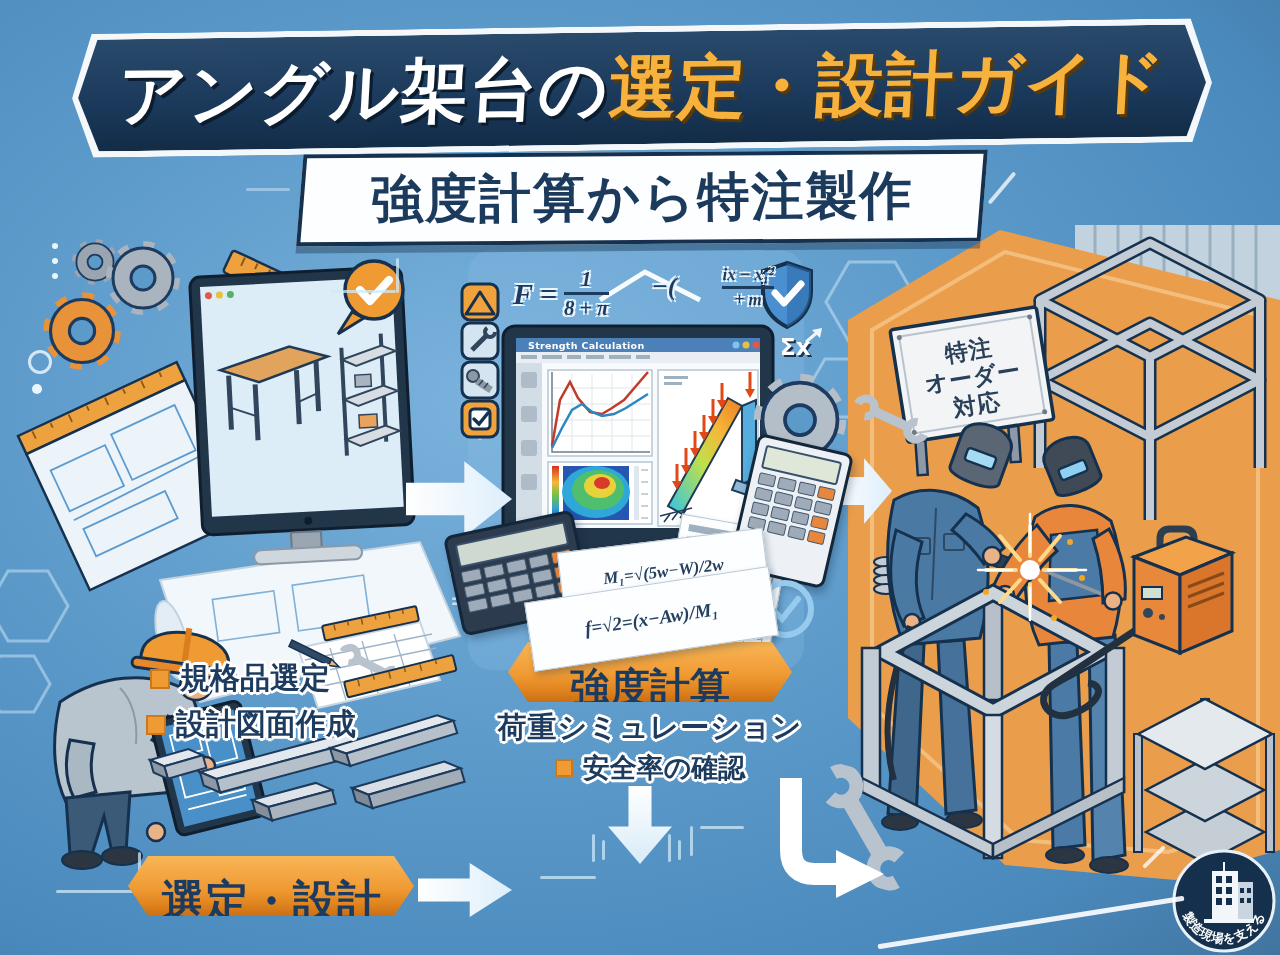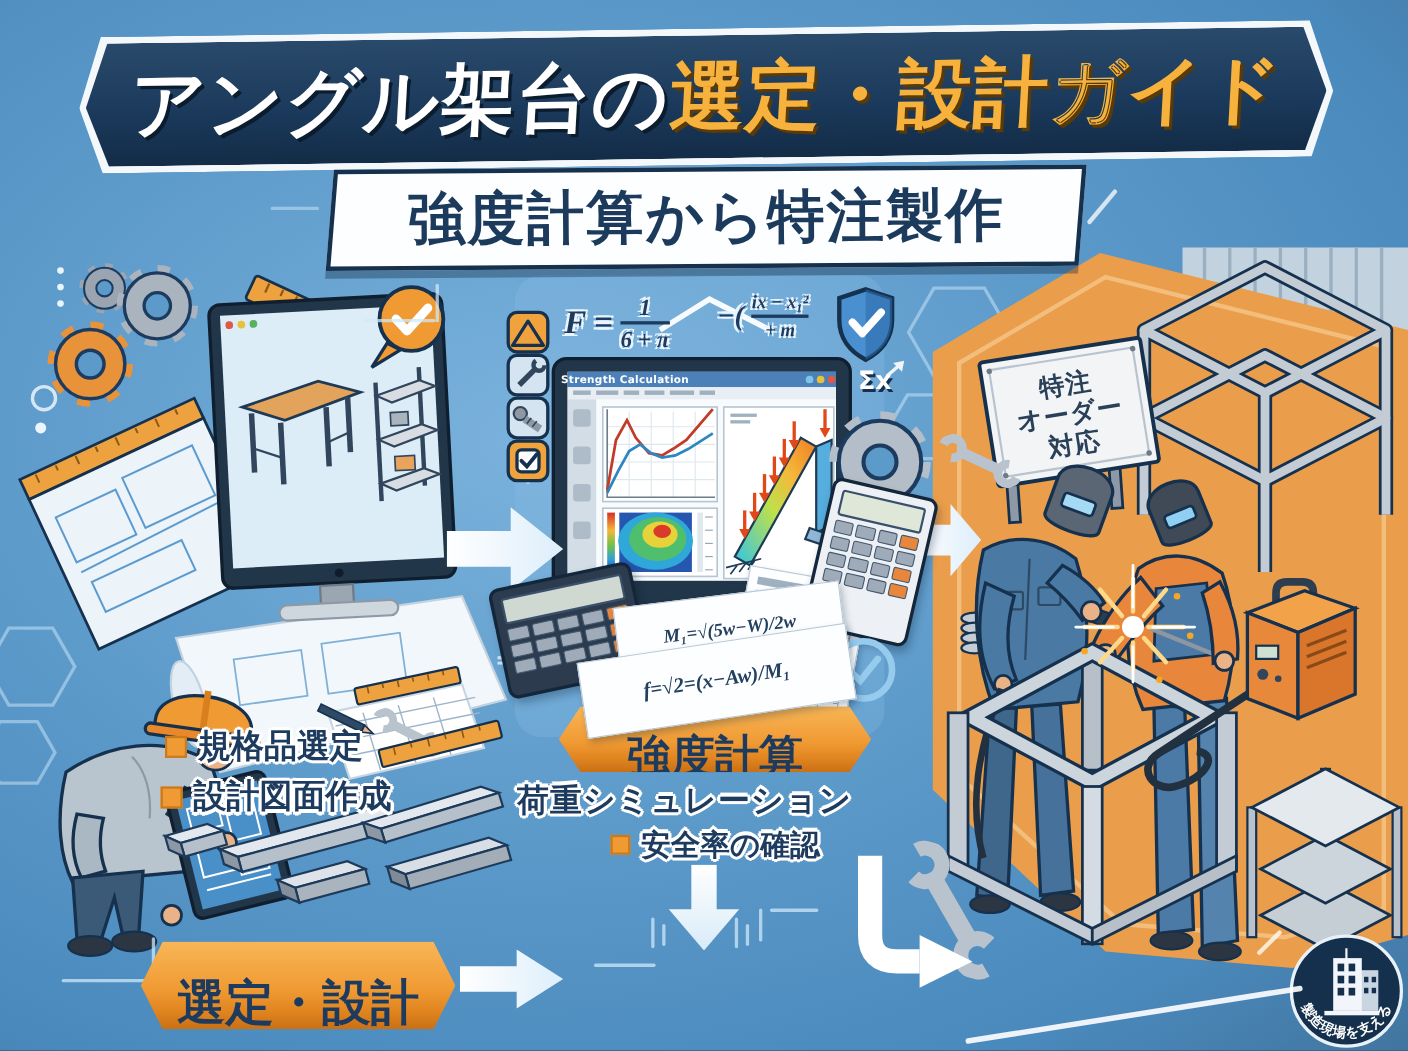--- a/index.html
+++ b/index.html
@@ -637,41 +637,41 @@
   </div>
 
   <div class="bullet-row" style="left:146px;top:704px;">
     <span class="sq"></span>
     <span class="outline" style="font-size:30px;">設計図面作成</span>
   </div>
   <div class="bullet-row" style="left:150px;top:658px;">
     <span class="sq"></span>
     <span class="outline" style="font-size:30px;">規格品選定</span>
   </div>
-  <div class="abs hexbanner" style="left:128px;top:856px;width:286px;height:80px;">
+  <div class="abs hexbanner" style="left:128px;top:856px;width:286px;height:60px;">
     <span style="font-size:44px;">選定・設計</span>
   </div>
 
   <div class="abs formula" style="left:513px;top:268px;">
     <span style="font-size:30px;">F =</span>
     <span class="frac" style="font-size:21px;">
       <span>1</span>
       <span class="bar"></span>
-      <span>6 + π</span>
+      <span>8 + π</span>
     </span>
   </div>
   <div class="abs formula" style="left:652px;top:266px;">
     <span style="font-size:26px;">−(</span>
-    <span class="frac" style="font-size:17px;">
+    <span class="frac" style="font-size:17px;margin-left:39px;">
       <span>ix − x₁²</span>
       <span class="bar"></span>
       <span>+ m</span>
     </span>
   </div>
-  <div class="ovl appbar-title" style="left:510px;top:340px;width:160px;">Strength Calculation</div>
+  <div class="ovl appbar-title" style="left:528px;top:340px;width:160px;">Strength Calculation</div>
   <div class="ovl" style="left:780px;top:334px;font-size:23px;font-weight:900;color:#fff;text-shadow:2px 2px 0 #16314e;">Σx</div>
   <div class="ovl" style="left:448px;top:560px;font-size:22px;font-weight:bold;color:#cfe6f8;">+</div>
   <div class="ovl" style="left:450px;top:588px;font-size:22px;font-weight:bold;color:#cfe6f8;">=</div>
 
   <div class="calc" style="left:452px;top:522px;width:126px;height:96px;background:#2c3c4e;transform:rotate(-12deg);">
     <div class="scr"></div>
     <div class="keys" style="grid-template-columns:repeat(5,1fr);">
       <span></span>
         <span></span>
         <span></span>
@@ -727,21 +727,21 @@
   </div>
   <div class="abs chk-circle" style="left:756px;top:580px;width:46px;height:46px;">
     <svg width="46" height="46">
         <path d="M11 24 l9 9 l16 -20" stroke="#96cbee" stroke-width="6" fill="none" stroke-linecap="round"></path>
       </svg>
   </div>
 
   <div class="abs hexbanner" style="left:508px;top:642px;width:284px;height:60px;">
     <span style="font-size:40px;">強度計算</span>
   </div>
-  <div class="ovl outline" style="left:470px;top:708px;width:360px;text-align:left;font-size:29px;letter-spacing:1px;">荷重シミュレーション</div>
+  <div class="ovl outline" style="left:470px;top:708px;width:360px;text-align:center;font-size:29px;letter-spacing:1px;">荷重シミュレーション</div>
   <div class="bullet-row" style="left:500px;top:750px;width:300px;justify-content:center;">
     <span class="sq" style="width:14px;height:14px;"></span>
     <span class="outline" style="font-size:27px;">安全率の確認</span>
   </div>
 
   <div class="abs sign-text" style="left:908px;top:328px;width:130px;height:100px;transform:rotate(-9deg);">
     <span>特注</span>
     <span>オーダー</span>
     <span>対応</span>
   </div>

